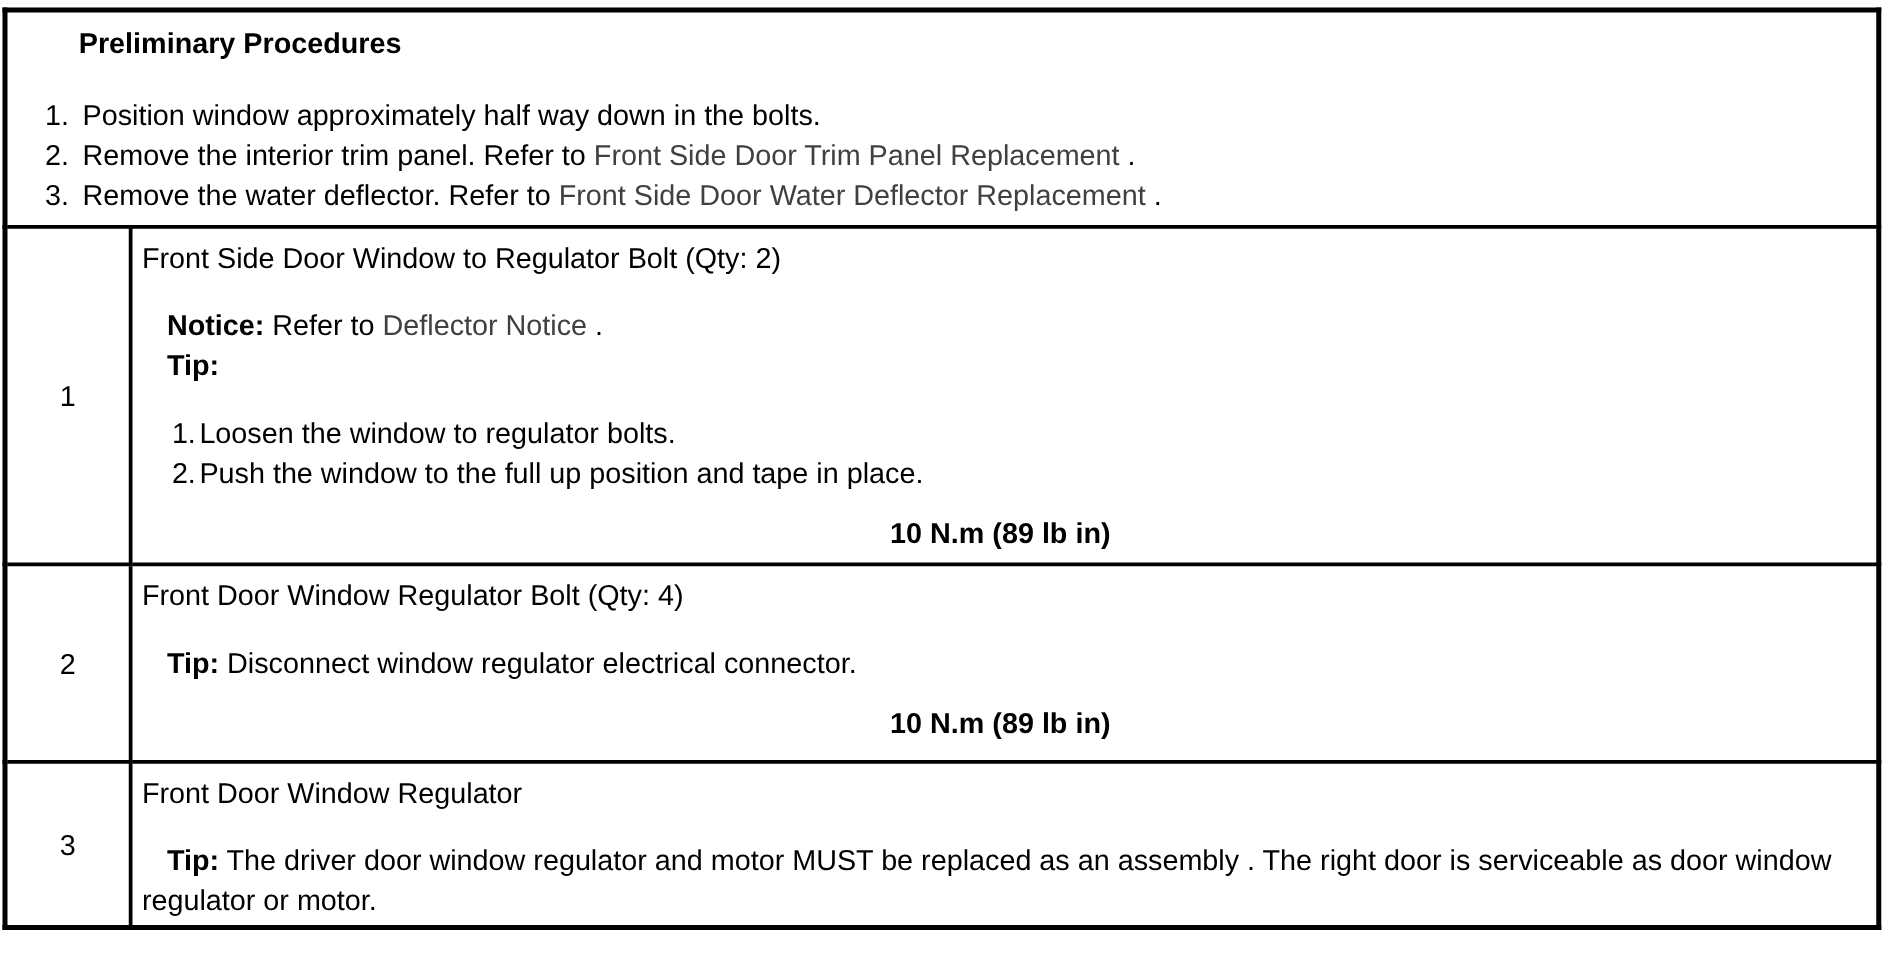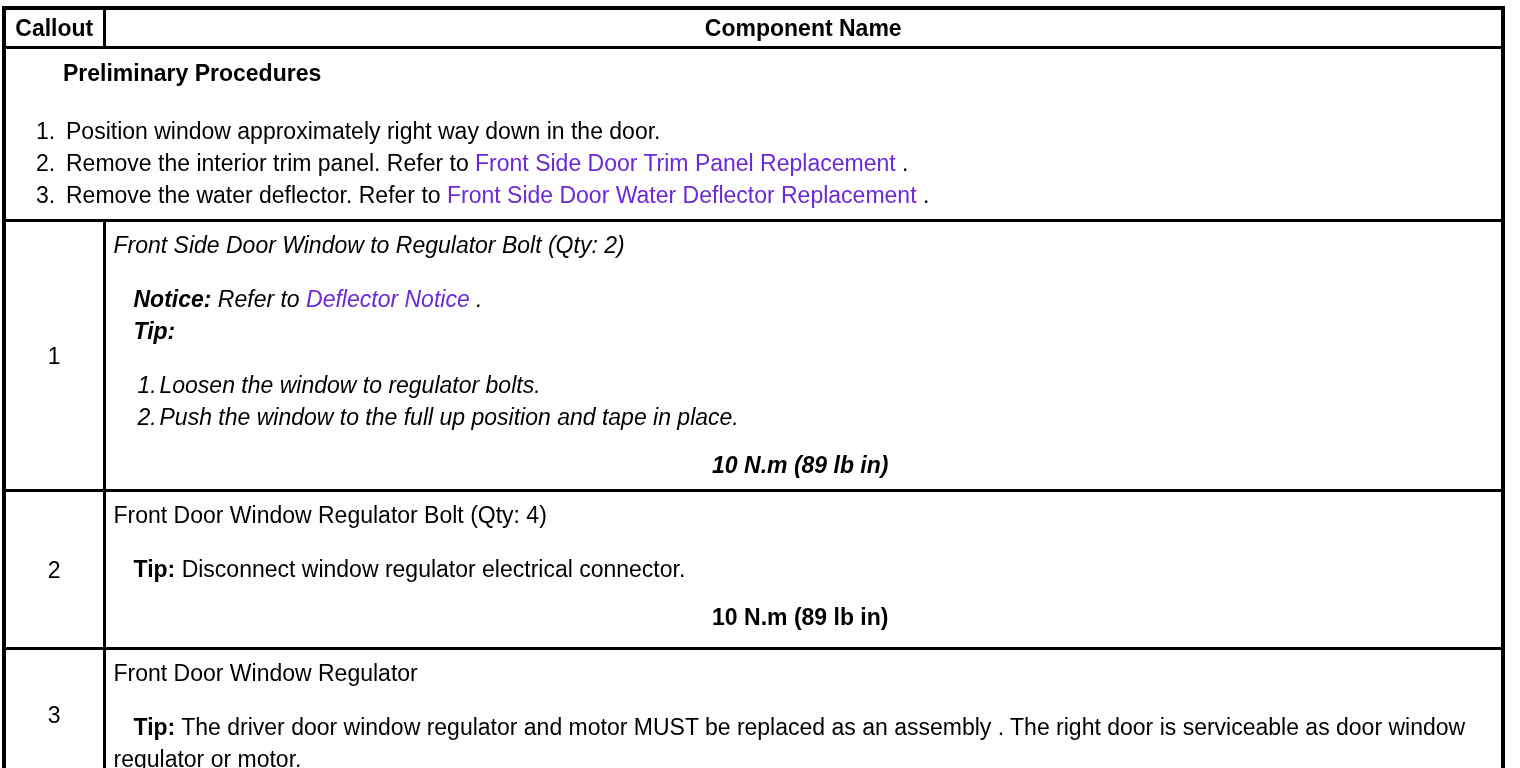--- a/index.html
+++ b/index.html
@@ -60,61 +60,57 @@
 
   .callout-cell {
     text-align: center;
     vertical-align: middle;
     font-size: 23px;
     padding: 0;
   }
   .comp-cell {
     padding: 7px 14px 4px 8px;
   }
-  .row-1 .comp-cell { height: 256px; font-style: italic; }
+  .row-1 .comp-cell { height: 256px; }
   .row-2 .comp-cell { height: 144px; }
   .row-3 .comp-cell { height: 114px; }
 
   .comp-title { margin: 0; }
   .notice-line { margin-top: 22px; }
   .tip-line { margin-top: 0; }
   .tip-para { margin-top: 22px; }
   .b { font-weight: bold; margin-left: 20px; }
   .inner-list { margin-top: 22px; }
   .inner-list .num-row { padding-left: 24px; }
   .inner-list .num { flex: 0 0 22px; }
   .torque {
     font-weight: bold;
     margin-top: 16px;
     text-align: center;
   }
-  .ref { color: #6d28d9; text-decoration: none; cursor: default; }
+  .ref { color: #404040; text-decoration: none; cursor: default; }
 </style>
 </head>
 <body>
 
 <table class="doc-table">
   <colgroup>
     <col class="col-callout">
     <col>
   </colgroup>
 
   <tbody>
-      <tr>
-    <th class="callout-h">Callout</th>
-    <th class="component-h">Component Name</th>
-  </tr>
 
   <tr>
     <td colspan="2" class="prelim-cell">
       <div class="prelim-title">Preliminary Procedures</div>
       <div class="num-list prelim-list">
         <div class="num-row">
           <span class="num">1.</span>
-          <span class="txt">Position window approximately right way down in the door.</span>
+          <span class="txt">Position window approximately half way down in the bolts.</span>
         </div>
         <div class="num-row">
           <span class="num">2.</span>
           <span class="txt"><span>Remove the interior trim panel. Refer to </span><span class="ref">Front Side Door Trim Panel Replacement</span><span> .</span></span>
         </div>
         <div class="num-row">
           <span class="num">3.</span>
           <span class="txt"><span>Remove the water deflector. Refer to </span><span class="ref">Front Side Door Water Deflector Replacement</span><span> .</span></span>
         </div>
       </div>

